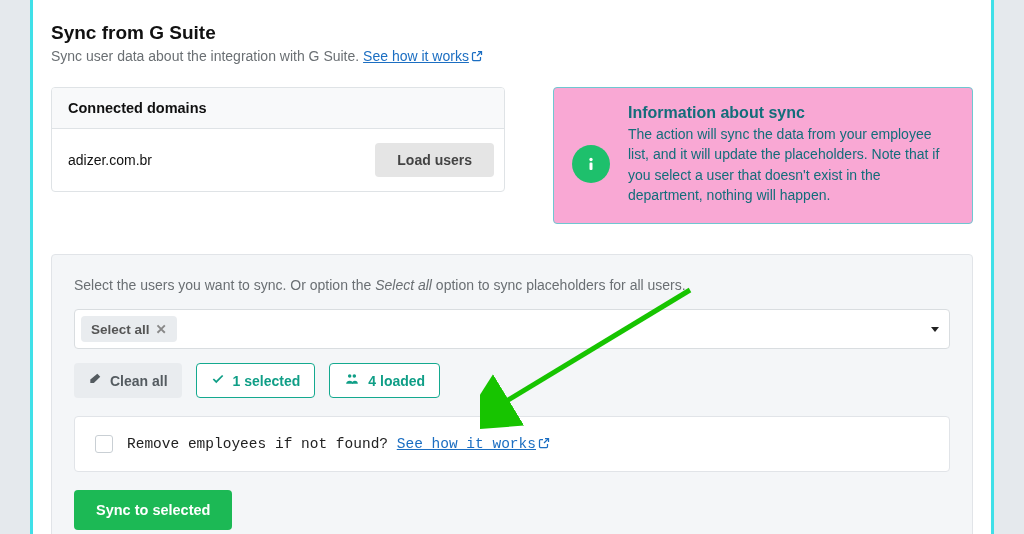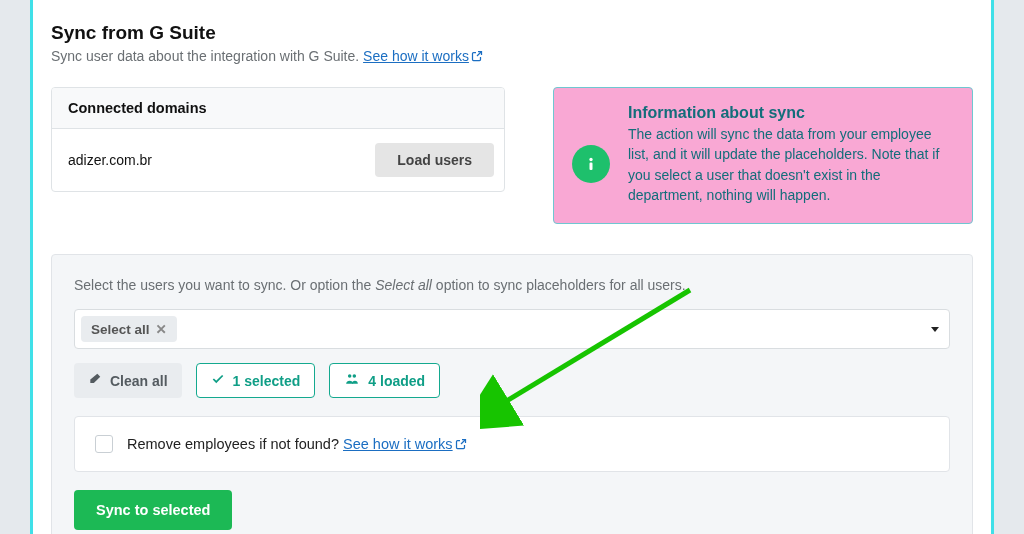--- a/index.html
+++ b/index.html
@@ -190,20 +190,21 @@
     }
     .remove-card {
       background: #fff;
       border: 1px solid #e1e4e8;
       border-radius: 4px;
       margin-top: 18px;
       padding: 18px 20px;
       display: flex;
       align-items: center;
       gap: 14px;
+      font-family: Liberation Mono, monospace;
     }
     .cbox {
       width: 18px; height: 18px;
       border: 1px solid #c9cfd4;
       border-radius: 3px;
       background: #fff;
       cursor: pointer;
     }
     .remove-label {
       font-size: 14.5px;

